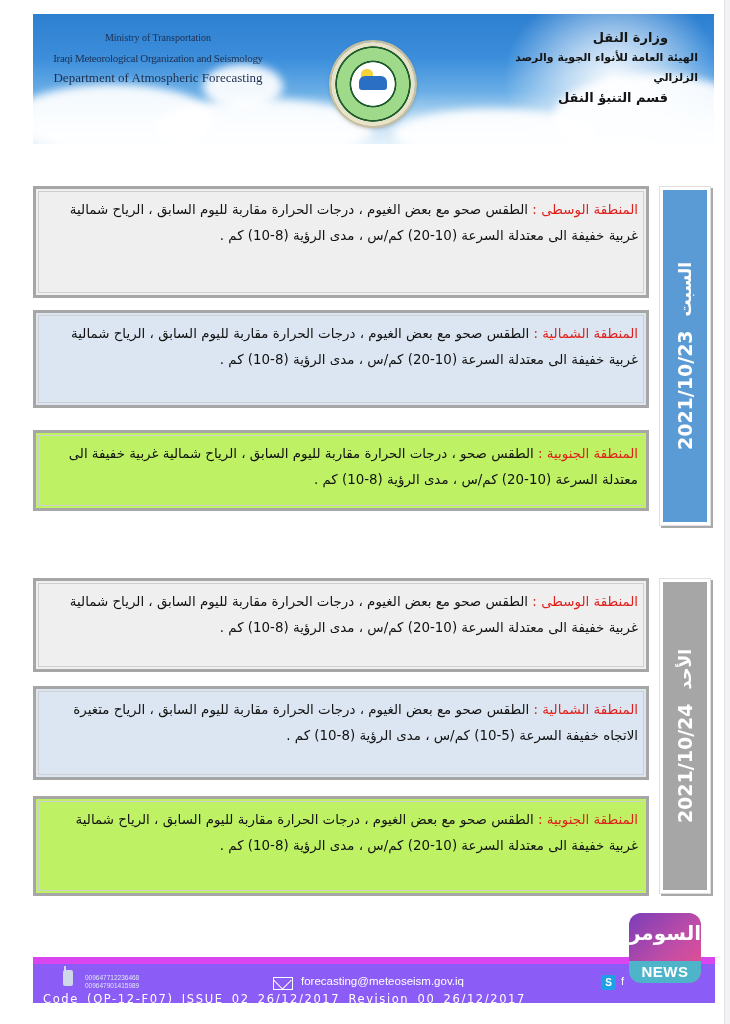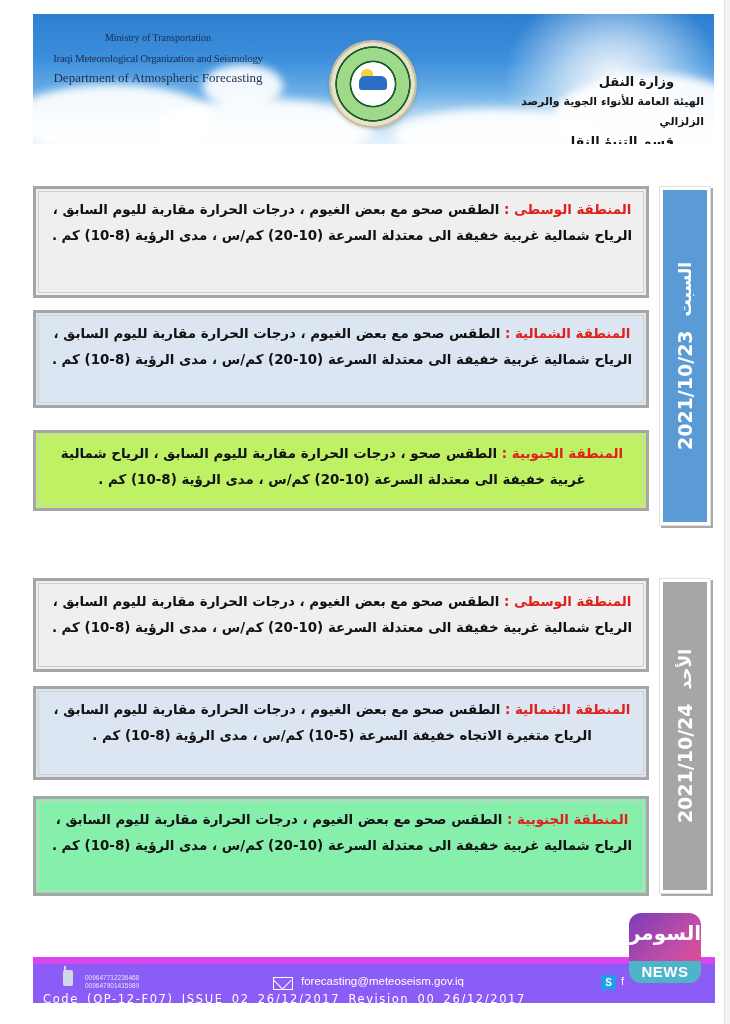--- a/index.html
+++ b/index.html
@@ -15,42 +15,42 @@
     overflow: hidden;
   }
   .banner .sun { position: absolute; left: 470px; top: -30px; width: 220px; height: 190px;
     background: radial-gradient(ellipse at center, rgba(255,255,255,0.95) 0%, rgba(255,255,255,0.6) 30%, rgba(255,255,255,0) 70%); }
   .banner .cloud { position: absolute; background: rgba(255,255,255,0.92); border-radius: 50%; filter: blur(4px); }
   .banner-en { position: absolute; left: 0; top: 14px; width: 250px; text-align: center;
     font-family: "Liberation Serif", serif; color: #1d2f4f; line-height: 20px; }
   .banner-en .l1 { font-size: 10px; }
   .banner-en .l2 { font-size: 11px; letter-spacing: -0.3px; }
   .banner-en .l3 { font-size: 13px; }
-  .banner-ar { position: absolute; right: 10px; top: 14px; width: 220px; text-align: right; direction: rtl;
-    font-family: "DejaVu Sans", sans-serif; color: #151515; font-weight: bold; line-height: 20px; margin-top: 44px; }
+  .banner-ar { position: absolute; right: 16px; top: 14px; width: 220px; text-align: right; direction: rtl;
+    font-family: "DejaVu Sans", sans-serif; color: #151515; font-weight: bold; line-height: 20px; }
   .banner-ar .l1 { font-size: 13px; padding-right: 30px; }
   .banner-ar .l2 { font-size: 11px; }
   .banner-ar .l3 { font-size: 13px; padding-right: 30px; }
   .logo { position: absolute; left: 298px; top: 28px; width: 84px; height: 84px; border-radius: 50%;
     background: radial-gradient(circle, #ffffff 0 36%, #1e5e2e 37% 39%, #9fd98a 40% 60%, #1e5e2e 61% 63%, #e8e2c8 64% 100%);
     box-shadow: 0 0 0 2px #c8bf9c, 0 2px 5px rgba(0,0,0,0.35); }
   .logo .mark { position: absolute; left: 28px; top: 34px; width: 28px; height: 14px; background: #2a6fc4; border-radius: 6px 6px 3px 3px; }
   .logo .sunmark { position: absolute; left: 30px; top: 27px; width: 12px; height: 10px; background: #f3d23a; border-radius: 50% 50% 0 0; }
 
   
   .day-group { position: absolute; left: 33px; width: 680px; }
   .day-tab { position: absolute; width: 52px; border: 1px solid #e0e0e0; box-shadow: 2px 2px 0 #a9a9a9; }
   .day-tab .inner { position: absolute; inset: 3px; }
   .day-label { position: absolute; left: 50%; top: 50%; transform: translate(-50%, -50%) rotate(-90deg);
     white-space: nowrap; color: #ffffff; font-weight: bold; font-size: 19px; display: flex; gap: 14px; align-items: center; direction: ltr; }
   .day-label .dn { font-size: 17px; }
 
   .box { position: absolute; left: 0; width: 616px; border: 3px solid #a6a6a6; outline: 1px solid #cfcfcf; outline-offset: -6px; }
-  .box .txt { position: absolute; left: 10px; right: 8px; top: 8px; direction: rtl; text-align: center;
-    font-size: 13.4px; font-weight: bold; line-height: 26px; color: #111; }
+  .box .txt { position: absolute; left: 10px; right: 8px; top: 8px; direction: rtl; text-align: right;
+    font-size: 13.4px; font-weight: normal; line-height: 26px; color: #111; }
   .region { color: #e0201c; }
 
   
   .footer { position: absolute; left: 33px; top: 957px; width: 682px; height: 46px; background: #8b5cf6;
     border-top: 7px solid #d946ef; color: #ffffff; }
   .phone-icon { position: absolute; left: 30px; top: 6px; width: 10px; height: 16px; background: #cfd8e8; border-radius: 2px; }
   .phone-icon::before { content: ""; position: absolute; left: 1px; top: -4px; width: 2px; height: 5px; background: #cfd8e8; }
   .phones { position: absolute; left: 52px; top: 10px; font-family: "Liberation Sans", sans-serif; font-size: 6.5px; line-height: 8px; color: #dfe7f5; }
   .mail-icon { position: absolute; left: 240px; top: 13px; width: 20px; height: 13px; border: 1.5px solid #ffffff; }
   .mail-icon::before { content: ""; position: absolute; left: 2px; top: -4px; width: 12px; height: 12px; border-right: 1.5px solid #fff; border-bottom: 1.5px solid #fff; transform: rotate(45deg); }
@@ -134,21 +134,21 @@
       <span class="region">المنطقة الوسطى :</span>
       <span>الطقس صحو مع بعض الغيوم ، درجات الحرارة مقاربة لليوم السابق ، الرياح شمالية غربية خفيفة الى معتدلة السرعة (10-20) كم/س ، مدى الرؤية (8-10) كم .</span>
     </div>
   </div>
   <div class="box" style="top:108px;height:94px;background:#dce6f2;">
     <div class="txt">
       <span class="region">المنطقة الشمالية :</span>
       <span>الطقس صحو مع بعض الغيوم ، درجات الحرارة مقاربة لليوم السابق ، الرياح متغيرة الاتجاه خفيفة السرعة (5-10) كم/س ، مدى الرؤية (8-10) كم .</span>
     </div>
   </div>
-  <div class="box" style="top:218px;height:100px;background:#86efac;">
+  <div class="box" style="top:218px;height:100px;background:#bef264;">
     <div class="txt">
       <span class="region">المنطقة الجنوبية :</span>
       <span>الطقس صحو مع بعض الغيوم ، درجات الحرارة مقاربة لليوم السابق ، الرياح شمالية غربية خفيفة الى معتدلة السرعة (10-20) كم/س ، مدى الرؤية (8-10) كم .</span>
     </div>
   </div>
   <div class="day-tab" style="left:626px;top:0;height:316px;">
     <div class="inner" style="background:#a6a6a6;">
       <div class="day-label">
         <span>2021/10/24</span>
         <span class="dn">الأحد</span>

